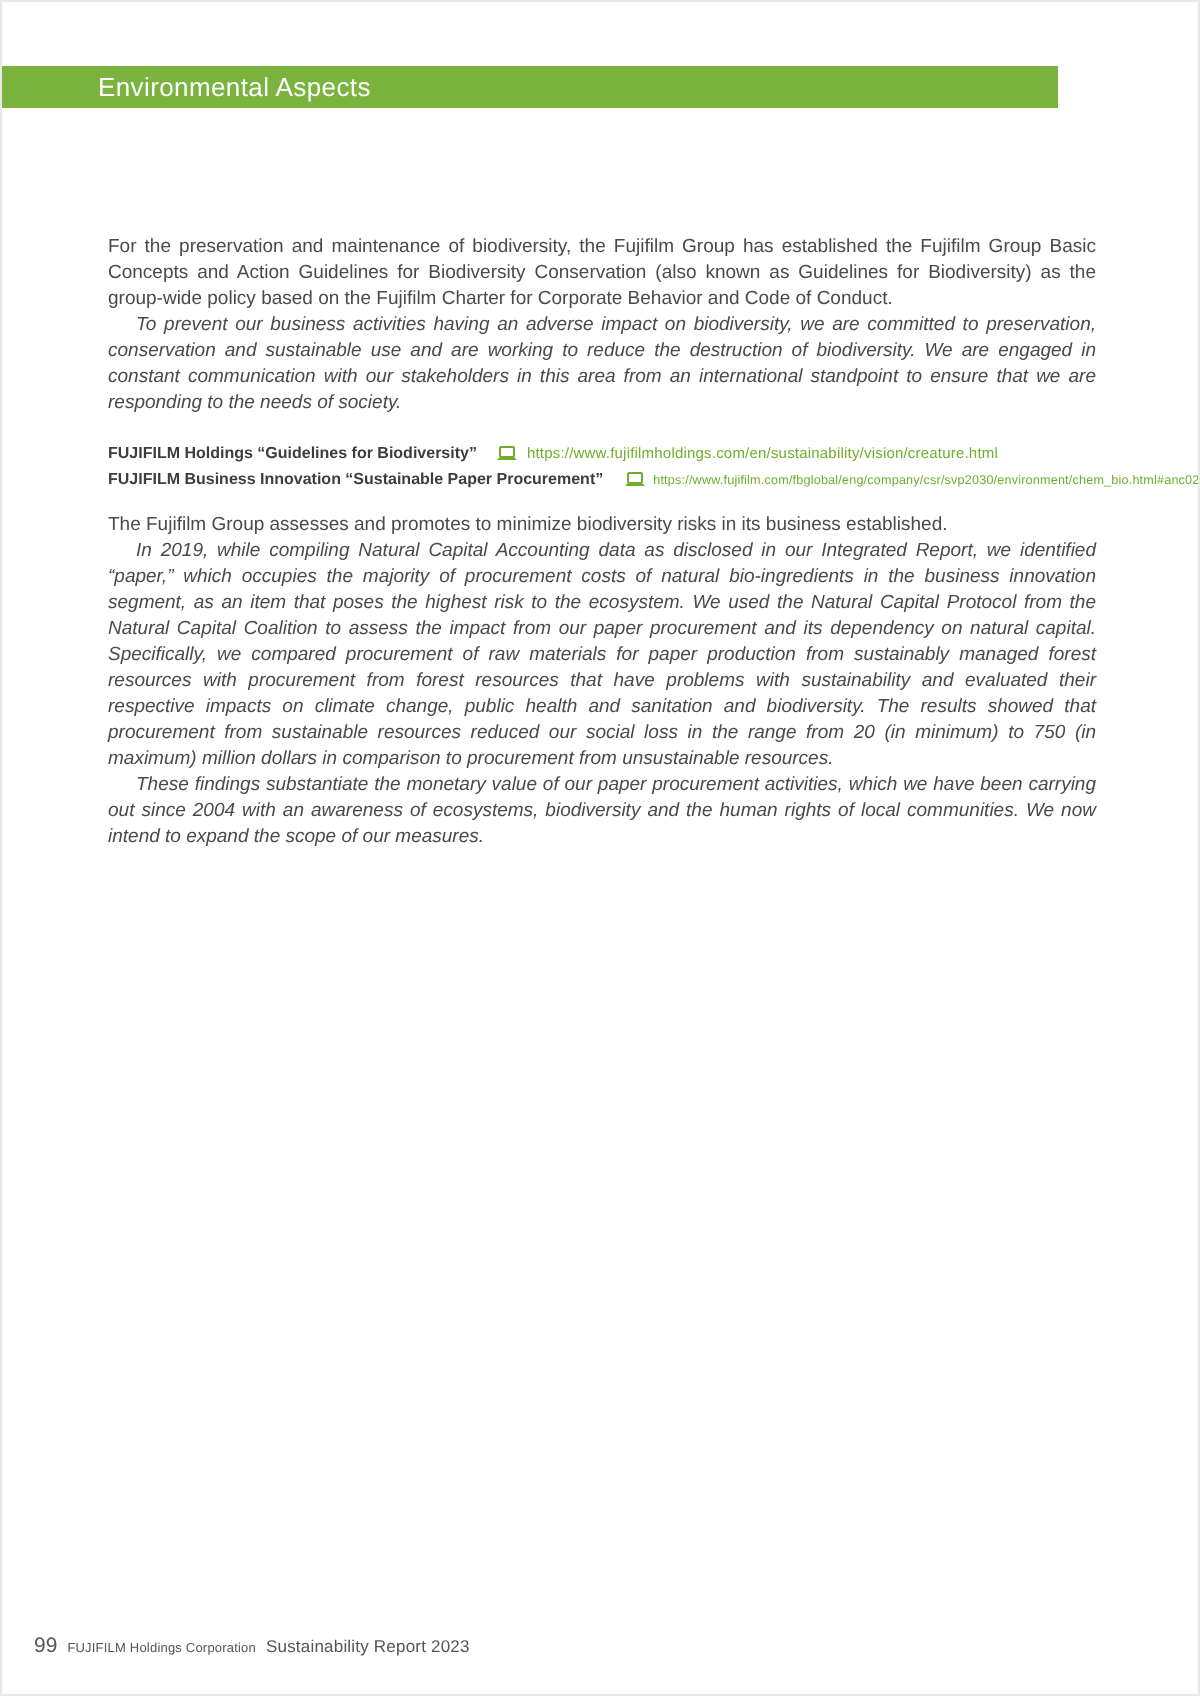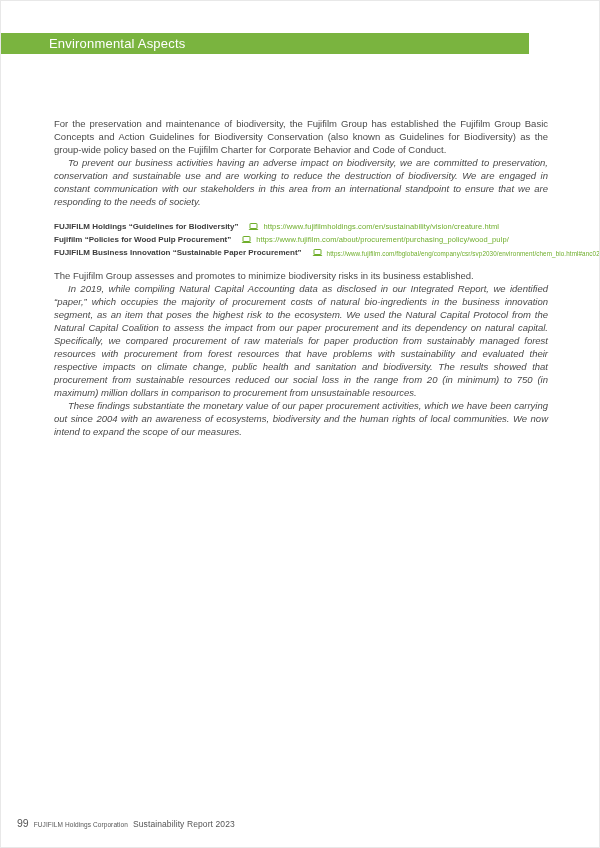--- a/index.html
+++ b/index.html
@@ -120,28 +120,20 @@
 
     <div class="link-row">
       <span class="link-label">FUJIFILM Holdings “Guidelines for Biodiversity”</span>
       <svg class="laptop-icon" viewBox="0 0 22 16">
         <rect x="4" y="1" width="14" height="10" rx="1" fill="none" stroke="#6fae2b" stroke-width="2"></rect>
         <path d="M1 14 L21 14 L18.5 11.5 L3.5 11.5 Z" fill="#6fae2b"></path>
       </svg>
       <a href="#" class="link-url">https://www.fujifilmholdings.com/en/sustainability/vision/creature.html</a>
     </div>
 
-    <div class="link-row">
-      <span class="link-label">Fujifilm “Policies for Wood Pulp Procurement”</span>
-      <svg class="laptop-icon" viewBox="0 0 22 16">
-        <rect x="4" y="1" width="14" height="10" rx="1" fill="none" stroke="#6fae2b" stroke-width="2"></rect>
-        <path d="M1 14 L21 14 L18.5 11.5 L3.5 11.5 Z" fill="#6fae2b"></path>
-      </svg>
-      <a href="#" class="link-url">https://www.fujifilm.com/about/procurement/purchasing_policy/wood_pulp/</a>
-    </div>
 
     <div class="link-row">
       <span class="link-label">FUJIFILM Business Innovation “Sustainable Paper Procurement”</span>
       <svg class="laptop-icon" viewBox="0 0 22 16">
         <rect x="4" y="1" width="14" height="10" rx="1" fill="none" stroke="#6fae2b" stroke-width="2"></rect>
         <path d="M1 14 L21 14 L18.5 11.5 L3.5 11.5 Z" fill="#6fae2b"></path>
       </svg>
       <a href="#" class="link-url small">https://www.fujifilm.com/fbglobal/eng/company/csr/svp2030/environment/chem_bio.html#anc02</a>
     </div>
 

